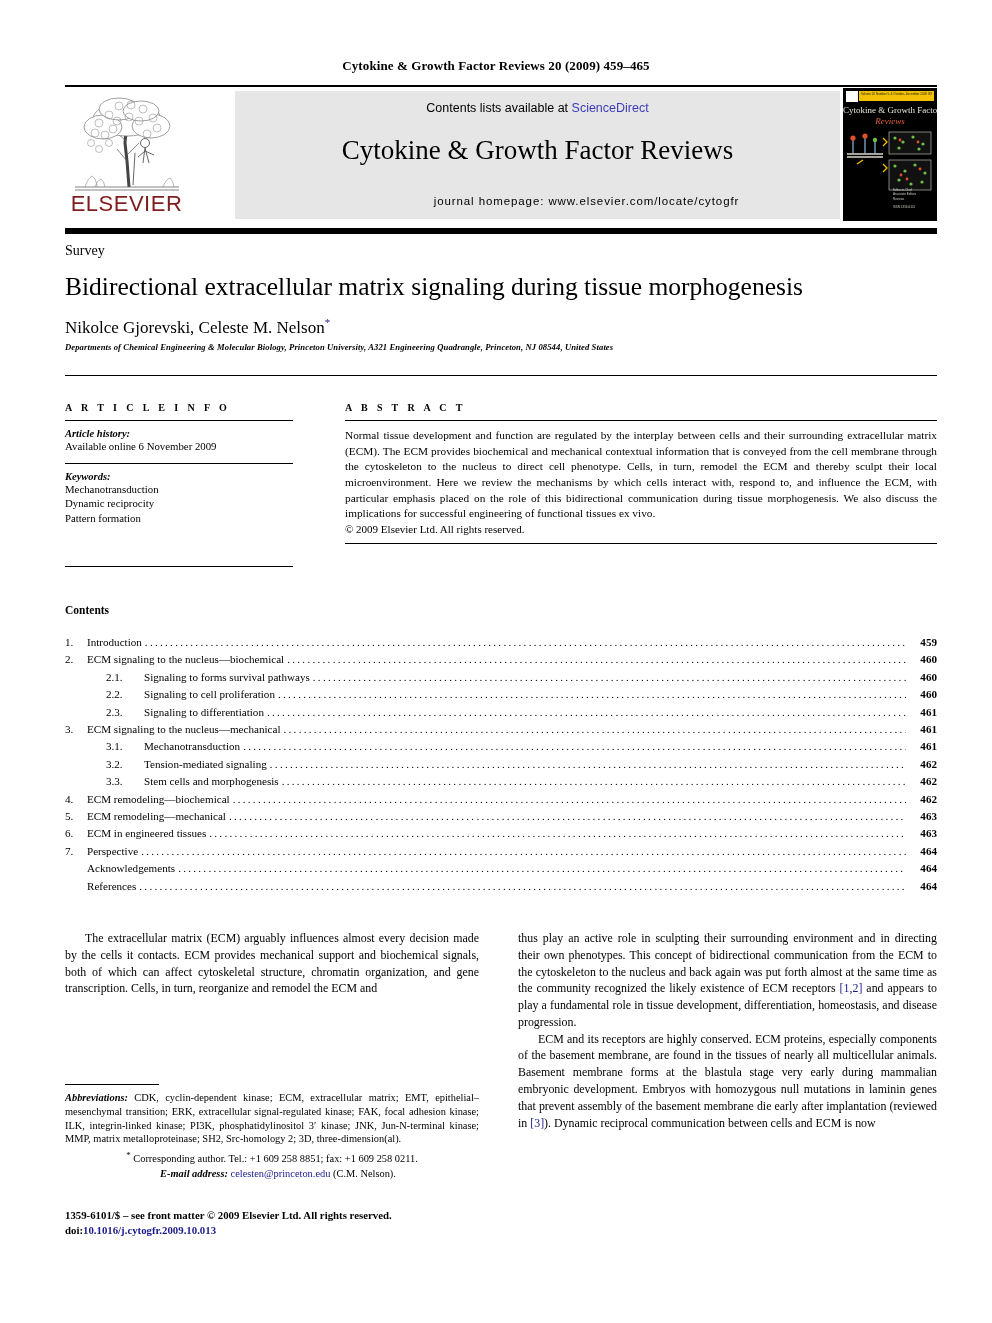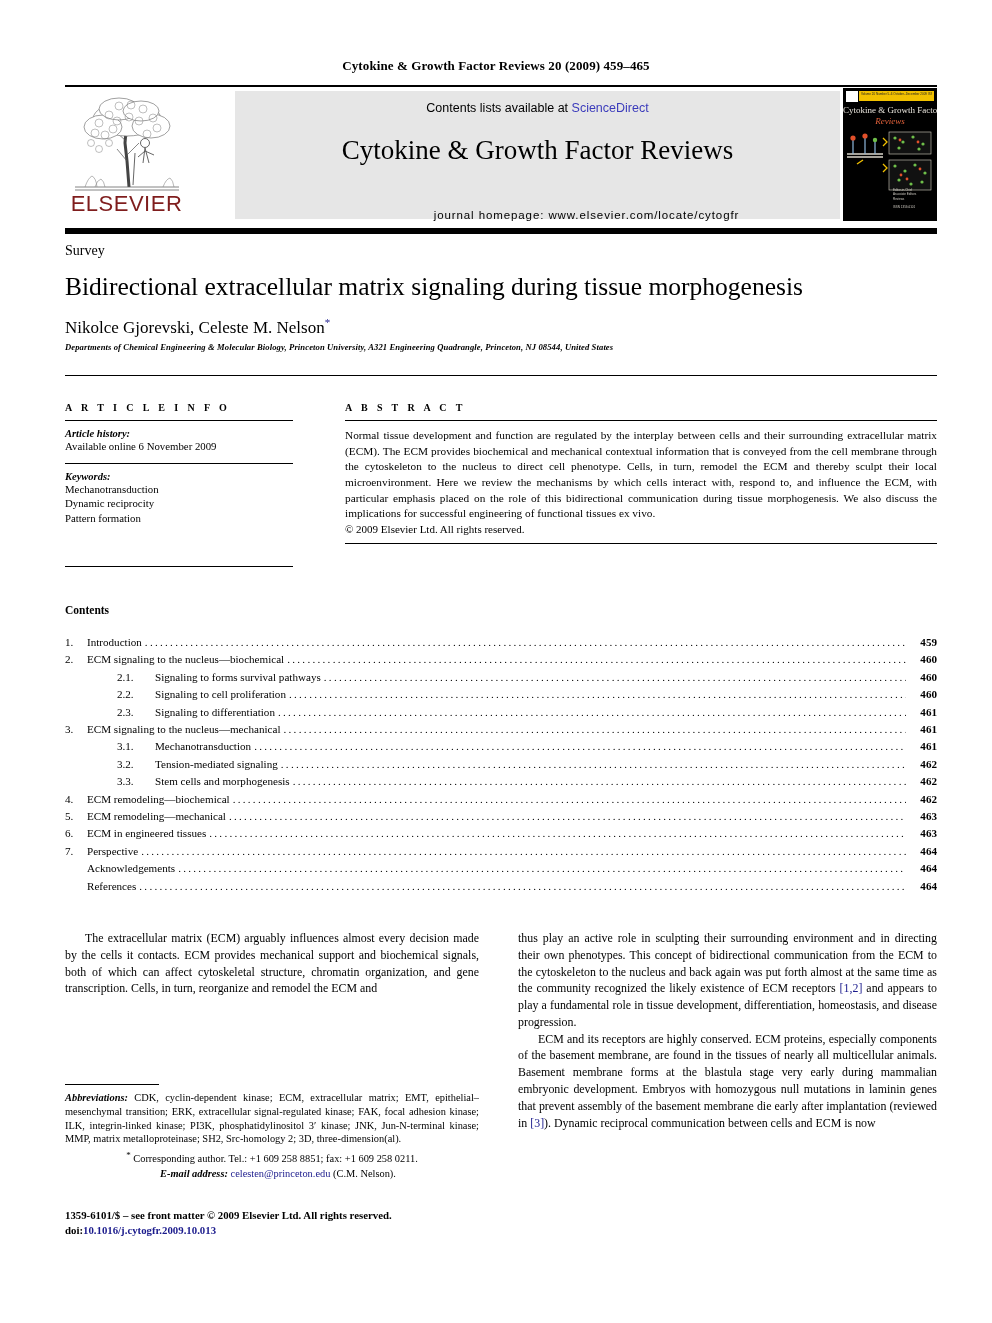--- a/index.html
+++ b/index.html
@@ -91,21 +91,21 @@
     position: absolute;
     left: 0; top: 44px;
     width: 605px;
     text-align: center;
     font-family: "Liberation Serif", serif;
     font-size: 27px;
     color: #000;
   }
   .homepage-line {
     position: absolute;
-    left: 0; top: 118px;
+    left: 0; top: 104px;
     width: 703px;
     text-align: center;
     font-family: "Liberation Sans", sans-serif;
     font-size: 11.5px;
     letter-spacing: 0.9px;
     color: #000;
   }
 
   .cover-thumb {
     position: absolute;
@@ -298,21 +298,21 @@
     white-space: nowrap;
   }
   .toc-num {
     width: 22px;
     flex: 0 0 22px;
     text-align: left;
   }
   .toc-num.lvl2 {
     width: 38px;
     flex: 0 0 38px;
-    margin-left: 52px;
+    margin-left: 41px;
   }
   .toc-num.none {
     width: 22px;
     flex: 0 0 22px;
   }
   .toc-label { flex: 0 0 auto; }
   .toc-dots {
     flex: 1 1 auto;
     overflow: hidden;
     white-space: nowrap;

